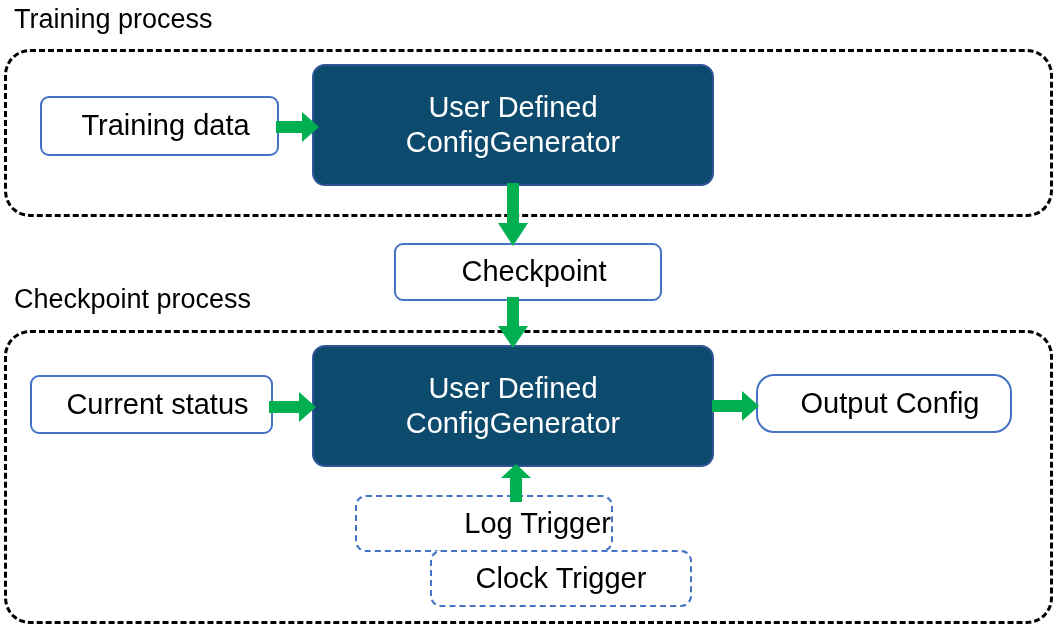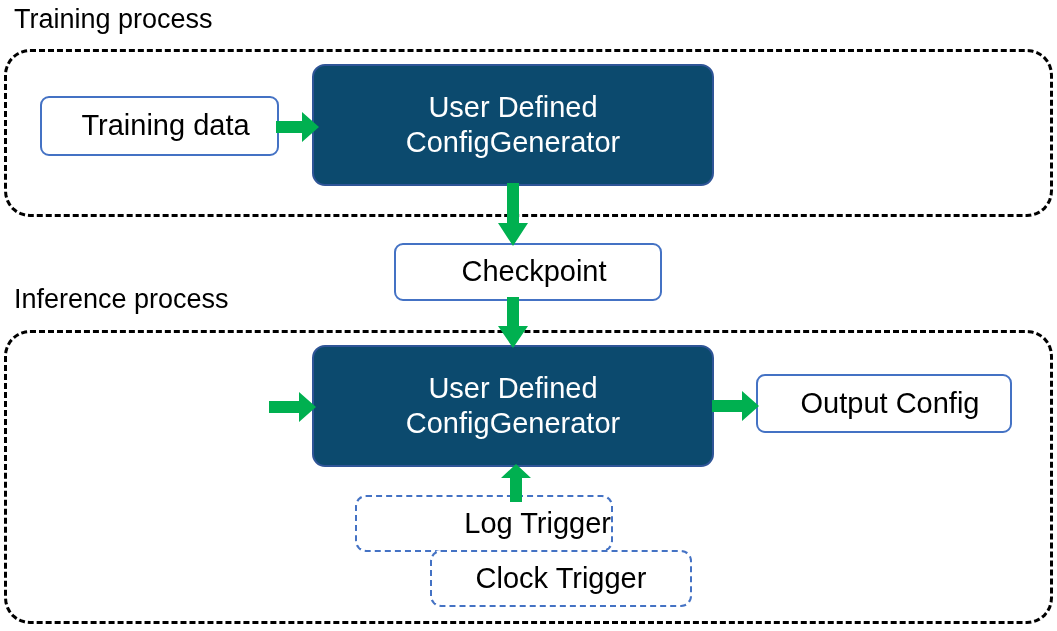--- a/index.html
+++ b/index.html
@@ -54,21 +54,21 @@
     color: #000000;
     font-size: 29px;
     line-height: 1.1;
     white-space: nowrap;
     font-family: "Liberation Sans", sans-serif;
     padding-left: 12px;
   }
   #box-training-data { left: 40px;  top: 96px;  width: 239px; height: 60px; }
   #box-checkpoint    { left: 394px; top: 243px; width: 268px; height: 58px; }
   #box-current-status{ left: 30px;  top: 375px; width: 243px; height: 59px; }
-  #box-output-config { left: 756px; top: 374px; width: 256px; height: 59px; }
+  #box-output-config { left: 756px; top: 374px; width: 256px; height: 59px; border-radius: 18px; }
 
   
   .box-filled {
     position: absolute;
     box-sizing: border-box;
     background: #0c4a6e;
     border: 2px solid #2F5597;
     border-radius: 13px;
     display: flex;
     flex-direction: column;
@@ -114,39 +114,42 @@
   #arrow-generator-to-output        { left: 712px; top: 389px;  width: 48px; height: 34px; }
   #arrow-trigger-to-generator       { left: 499px; top: 463px;  width: 34px; height: 40px; }
 </style>
 </head>
 <body>
 
 <div id="canvas">
 
   <div class="section-label" id="label-training">Training process</div>
 
-  <div class="section-label" id="label-inference">Inference process</div>
+  <div class="section-label" id="label-inference">Checkpoint process</div>
 
   <div class="process-container" id="container-training"></div>
 
   <div class="process-container" id="container-inference"></div>
 
   <div class="box-plain" id="box-training-data">
     <span>Training data</span>
   </div>
 
   <div class="box-filled" id="box-generator-training">
     <span>User Defined</span>
     <span>ConfigGenerator</span>
   </div>
 
   <div class="box-plain" id="box-checkpoint">
     <span>Checkpoint</span>
   </div>
 
+  <div class="box-plain" id="box-current-status">
+    <span>Current status</span>
+  </div>
 
   <div class="box-filled" id="box-generator-inference">
     <span>User Defined</span>
     <span>ConfigGenerator</span>
   </div>
 
   <div class="box-plain" id="box-output-config">
     <span>Output Config</span>
   </div>
 

